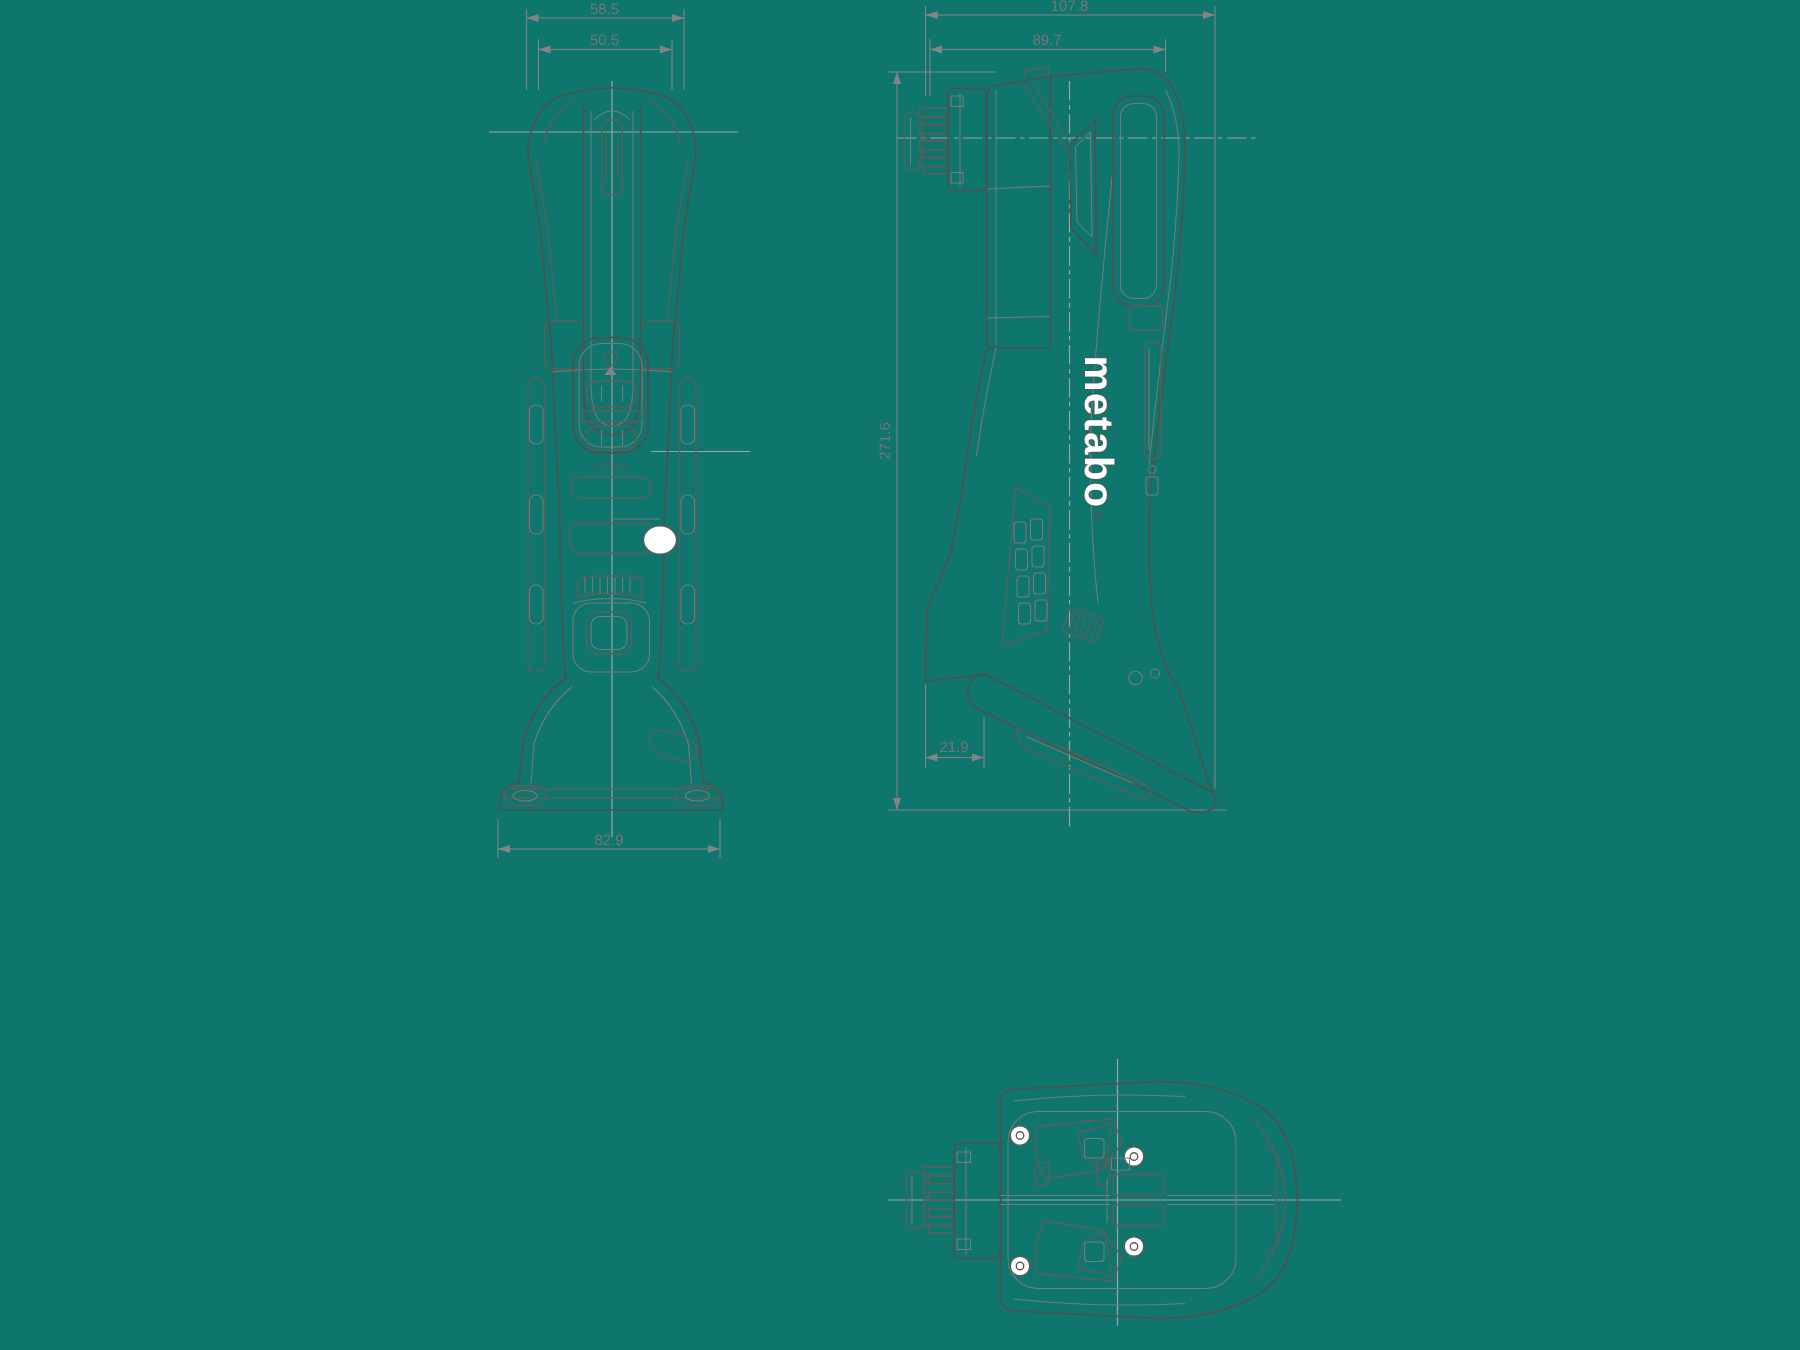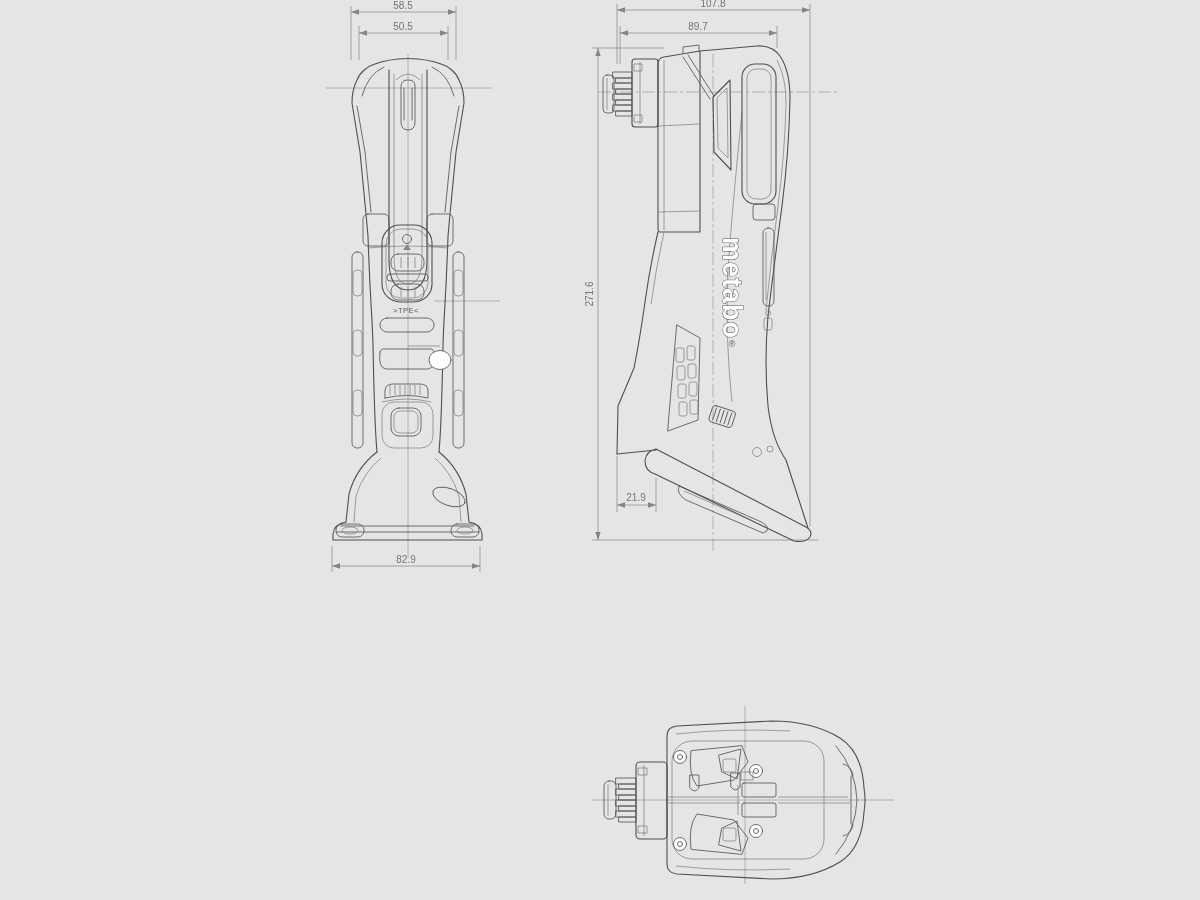--- a/index.html
+++ b/index.html
@@ -1,16 +1,16 @@
 <!DOCTYPE html>
 <html><head>
 <meta charset="utf-8">
 <style>
   html,body{margin:0;padding:0;background:#fff}
-  .page{position:relative;width:1200px;height:900px;background:#e5e5e5;overflow:hidden;font-family:"Liberation Sans",sans-serif}
+  .page{position:relative;width:1200px;height:900px;background:#0f766e;overflow:hidden;font-family:"Liberation Sans",sans-serif}
   svg{position:absolute;left:0;top:0}
   .outline{stroke:#4f4f4f;stroke-width:1.1;fill:none;stroke-linejoin:round;stroke-linecap:round}
   .detail{stroke:#5d5d5d;stroke-width:.9;fill:none;stroke-linejoin:round;stroke-linecap:round}
   .fine{stroke:#7a7a7a;stroke-width:.7;fill:none;stroke-linejoin:round}
   .center{stroke:#a3a3a3;stroke-width:.8;fill:none}
   .cdash{stroke:#a3a3a3;stroke-width:.8;fill:none;stroke-dasharray:13 3 3 3}
   .dim{stroke:#848484;stroke-width:.7;fill:none}
   .arr{fill:#848484;stroke:none}
   .wfill{fill:#ffffff}
   text{text-anchor:middle}

